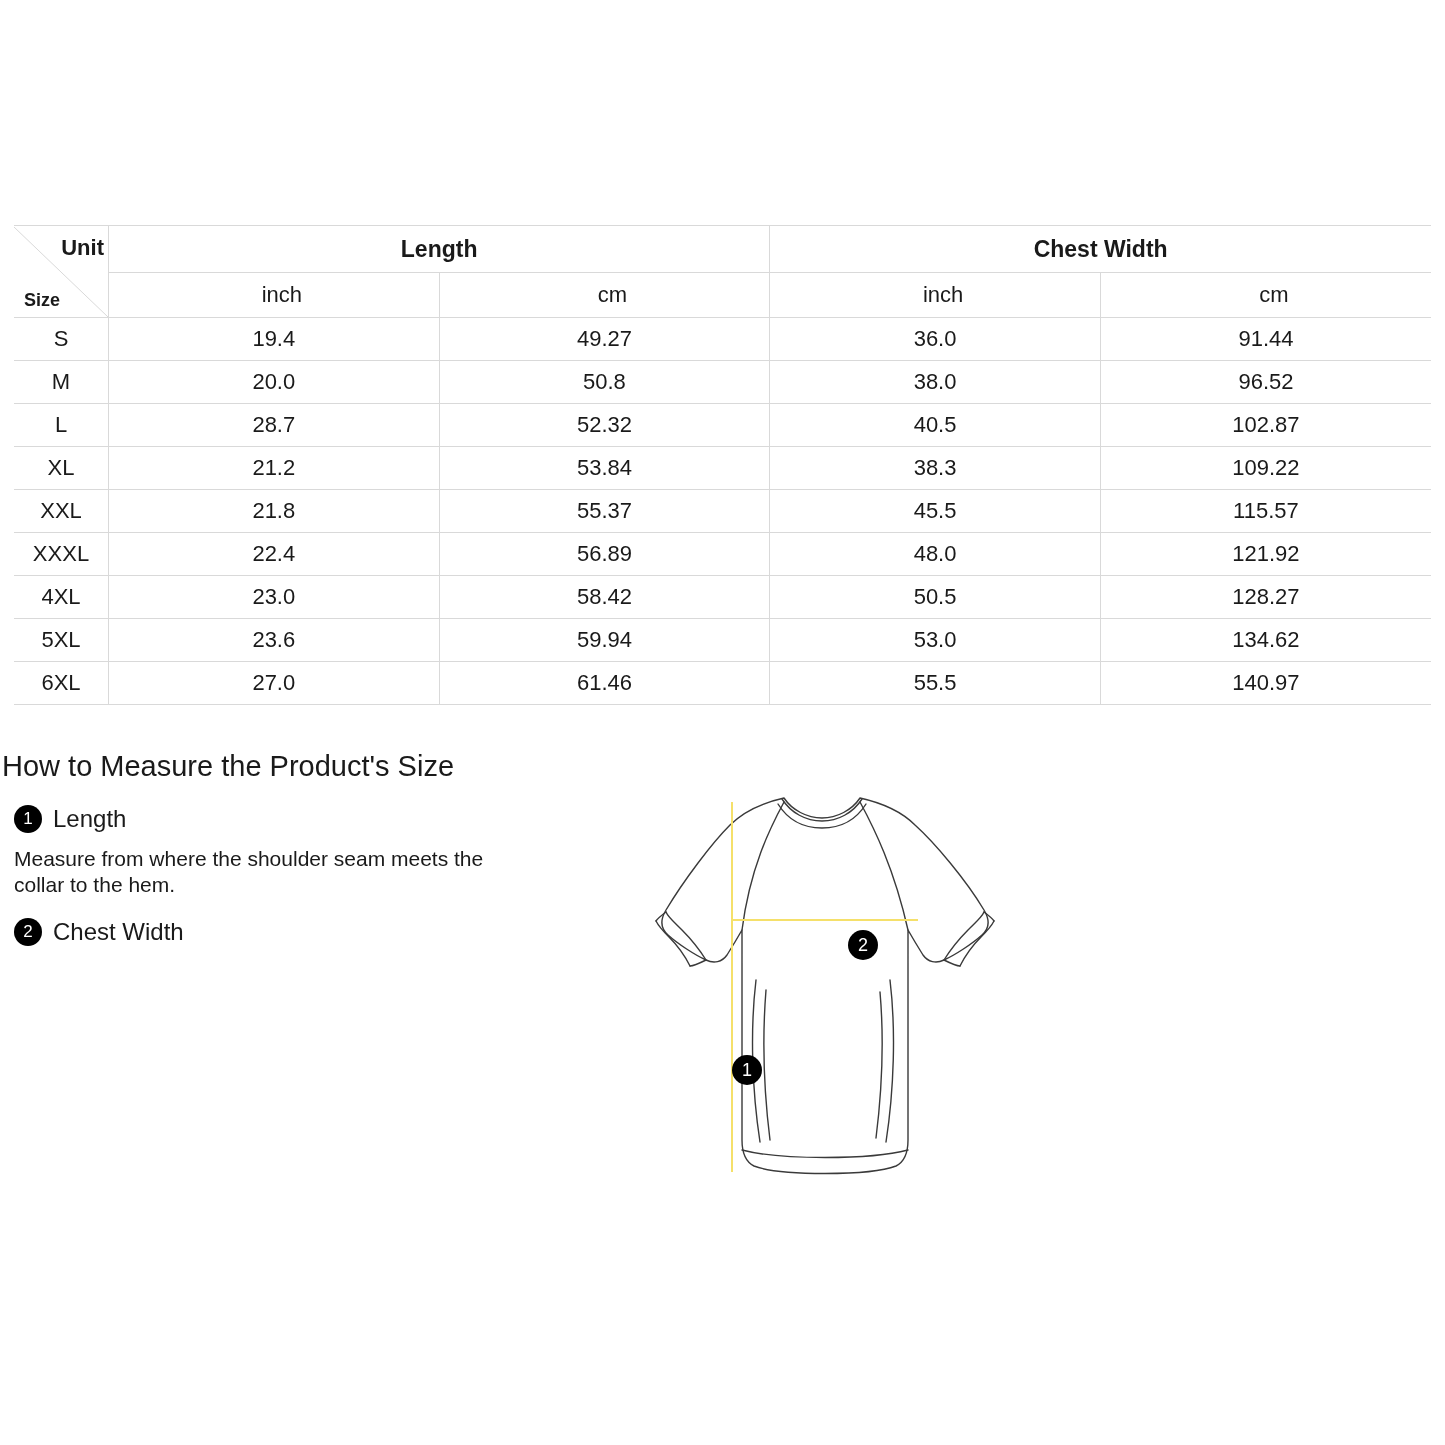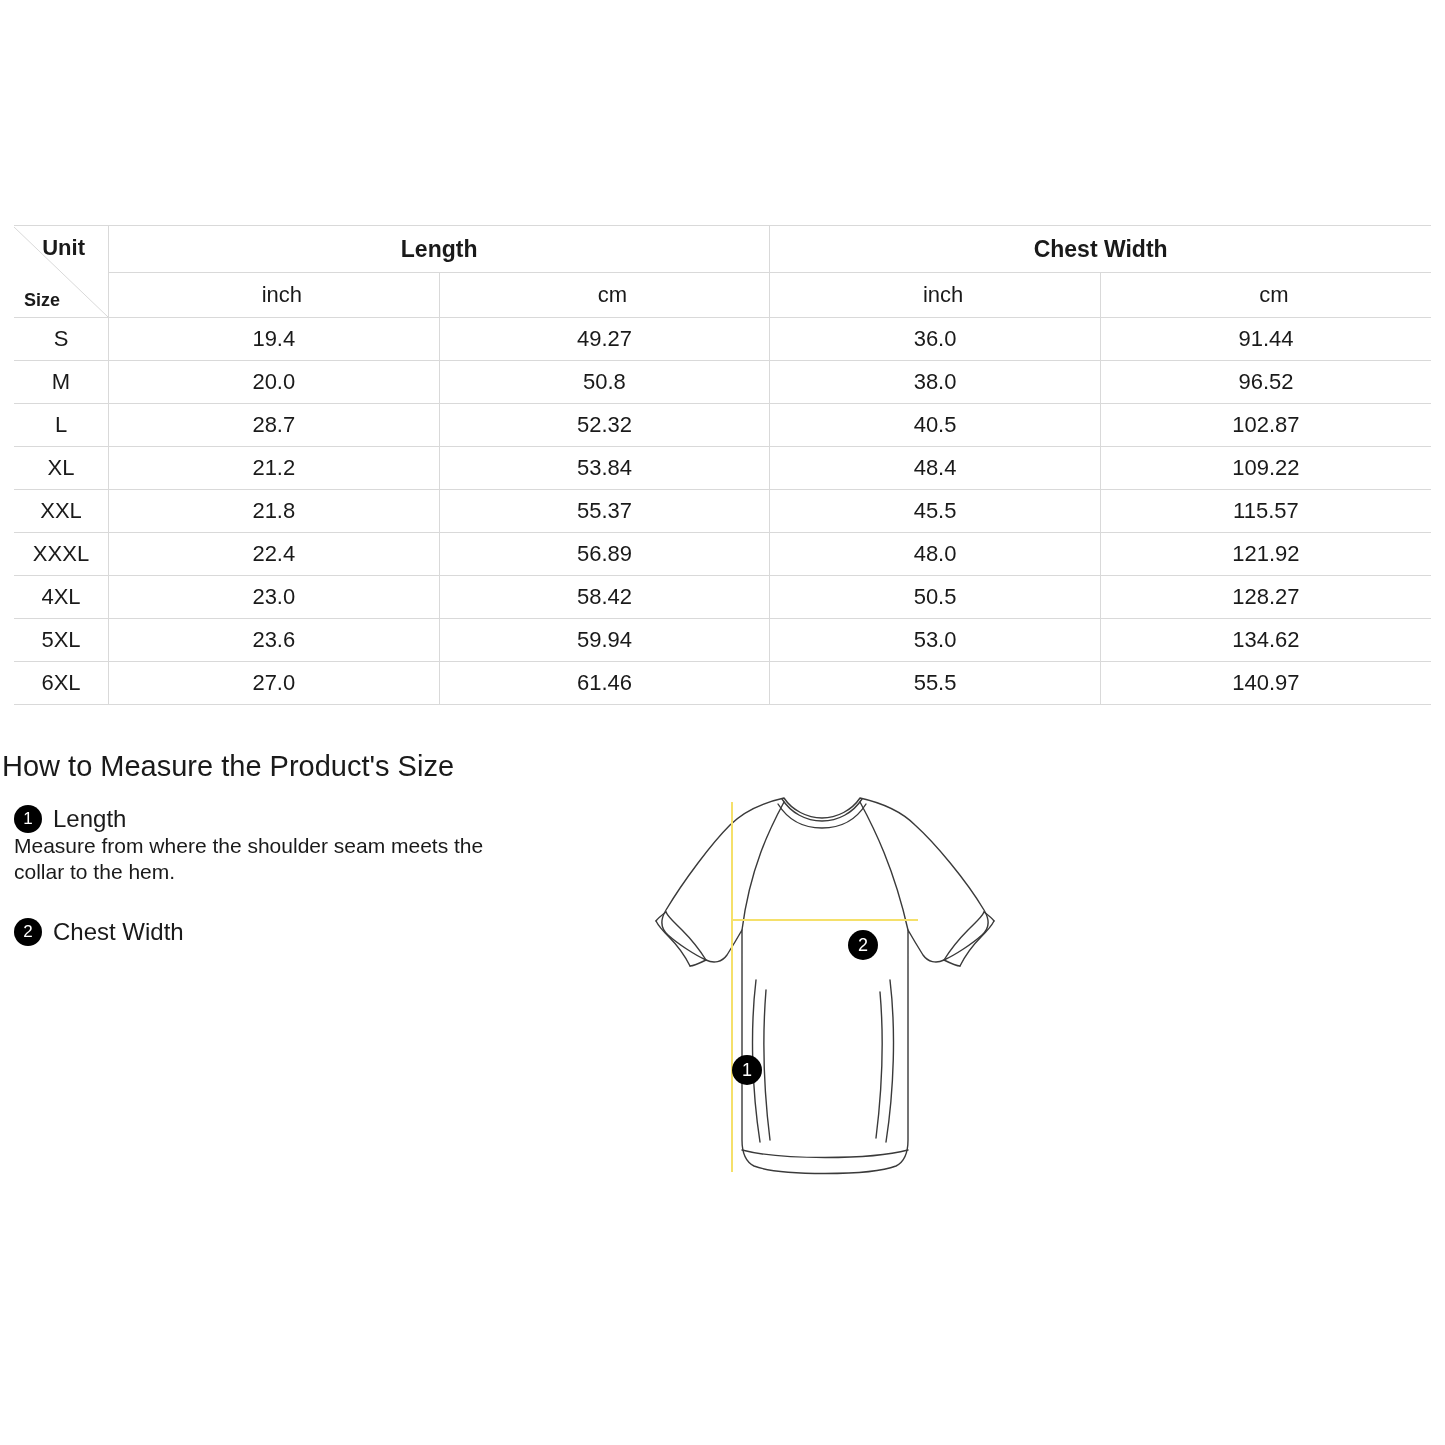--- a/index.html
+++ b/index.html
@@ -56,21 +56,21 @@
   .corner-line {
     position: absolute;
     left: 0;
     top: 0;
     width: 94px;
     height: 90px;
     pointer-events: none;
   }
   .corner-unit {
     position: absolute;
-    right: 23px;
+    right: 4px;
     top: 8px;
     font-size: 22px;
     font-weight: bold;
     color: #1a1a1a;
   }
   .corner-size {
     position: absolute;
     left: 10px;
     bottom: 6px;
     font-size: 18px;
@@ -142,20 +142,21 @@
     display: flex;
     align-items: center;
     justify-content: center;
     flex: 0 0 auto;
   }
   .step-label {
     font-size: 24px;
     color: #1a1a1a;
   }
   .step-body {
+    margin-top: 13px;
     font-size: 21px;
     line-height: 1.23;
     color: #1a1a1a;
     max-width: 500px;
   }
   #step1 { top: 805px; }
   #step2 { top: 918px; }
 
   
   .diagram {
@@ -227,21 +228,21 @@
         <td class="size-cell">L</td>
         <td class="val">28.7</td>
         <td class="val">52.32</td>
         <td class="val">40.5</td>
         <td class="val">102.87</td>
       </tr>
       <tr>
         <td class="size-cell">XL</td>
         <td class="val">21.2</td>
         <td class="val">53.84</td>
-        <td class="val">48.4</td>
+        <td class="val">38.3</td>
         <td class="val">109.22</td>
       </tr>
       <tr>
         <td class="size-cell">XXL</td>
         <td class="val">21.8</td>
         <td class="val">55.37</td>
         <td class="val">45.5</td>
         <td class="val">115.57</td>
       </tr>
       <tr>

